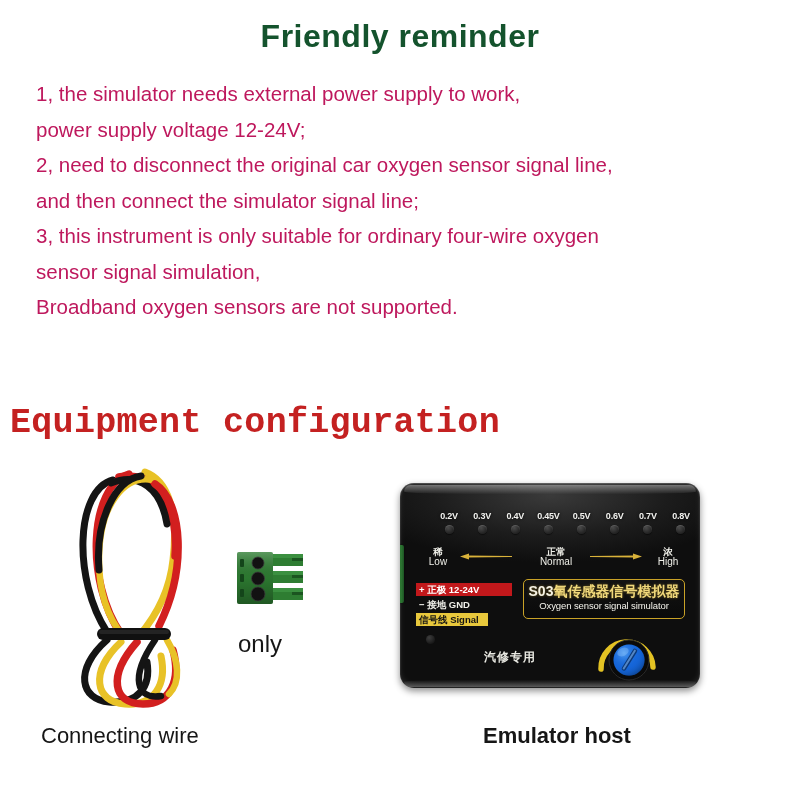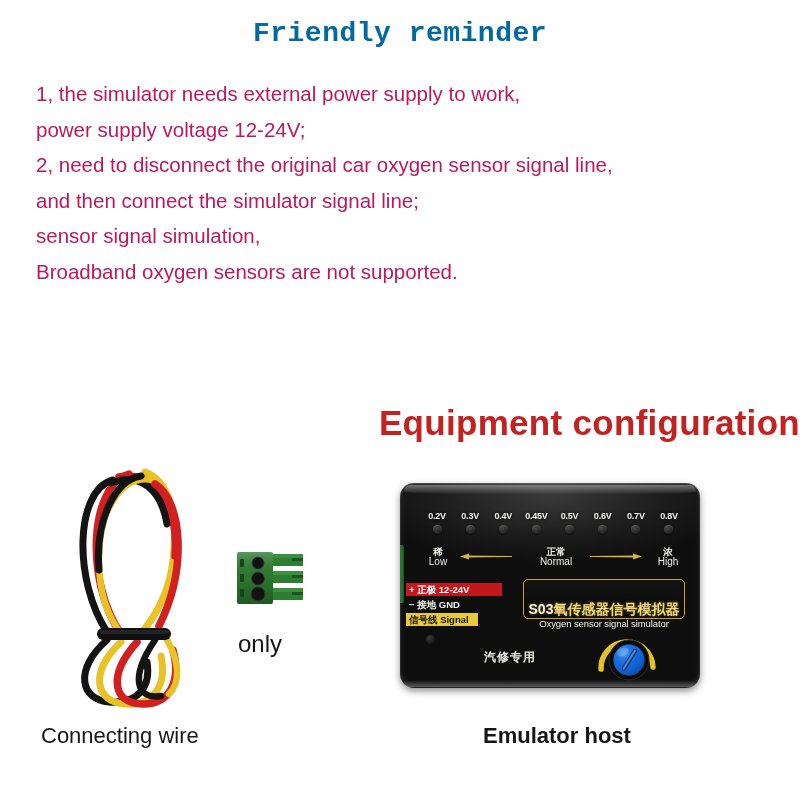--- a/index.html
+++ b/index.html
@@ -17,33 +17,33 @@
     -webkit-font-smoothing: antialiased;
   }
 
   
   .heading-reminder {
     position: absolute;
     top: 18px;
     left: 0;
     width: 800px;
     text-align: center;
-    font-family: Liberation Mono, monospace;
-    font-weight: bold;
-    font-size: 28px;
-    color: #0369a1;
+    font-family: Liberation Sans, sans-serif;
+    font-weight: bold;
+    font-size: 32px;
+    color: #14532d;
     letter-spacing: 0.5px;
   }
   .heading-equipment {
     position: absolute;
     top: 403px;
     left: 0;
     width: 800px;
-    text-align: right;
-    font-family: Liberation Sans, sans-serif;
+    text-align: left;
+    font-family: Liberation Mono, monospace;
     font-weight: bold;
     font-size: 35px;
     color: #C42121;
     letter-spacing: 0.3px;
     padding-left: 10px;
     box-sizing: border-box;
   }
 
   
   .notes {
@@ -146,21 +146,21 @@
     height: 58px;
     border-radius: 2px;
     background: linear-gradient(90deg, #17471e, #2f7a34 55%, #1d5423);
     box-shadow: 0 0 2px rgba(0,0,0,0.6);
     z-index: 4;
   }
 
   
   .volt-row {
     position: absolute;
-    left: 22px;
+    left: 34px;
     top: 28px;
     width: 262px;
     display: flex;
     justify-content: space-between;
   }
   .volt-cell {
     width: 30px;
     text-align: center;
   }
   .volt-label {
@@ -203,21 +203,21 @@
     top: 6px;
     height: 7px;
     width: 52px;
   }
   .arrow-left  { left: 38px; }
   .arrow-right { left: 168px; }
 
   
   .terminals {
     position: absolute;
-    left: 6px;
+    left: 16px;
     top: 100px;
     width: 96px;
   }
   .term {
     font-size: 9.5px;
     line-height: 13px;
     height: 13px;
     margin-bottom: 2px;
     padding: 0 3px;
     box-sizing: border-box;
@@ -234,21 +234,21 @@
     position: absolute;
     left: 123px;
     top: 96px;
     width: 162px;
     height: 40px;
     border: 1.3px solid #C9A227;
     border-radius: 5px;
     background: linear-gradient(180deg, #131313, #0a0a0a);
     text-align: center;
     box-sizing: border-box;
-    padding-top: 21px;
+    padding-top: 3px;
   }
   .title-cn {
     font-size: 14px;
     font-weight: bold;
     color: #EFD77A;
     letter-spacing: 0px;
     line-height: 17px;
     text-shadow: 0 0 3px rgba(201,162,39,0.5);
   }
   .title-cn .model { color: #F5F2E4; }
@@ -293,20 +293,21 @@
 </head>
 <body>
 
 <div class="heading-reminder">Friendly reminder</div>
 
 <div class="notes">
   <div class="note-line">1, the simulator needs external power supply to work,</div>
   <div class="note-line">power supply voltage 12-24V;</div>
   <div class="note-line">2, need to disconnect the original car oxygen sensor signal line,</div>
   <div class="note-line">and then connect the simulator signal line;</div>
+  <div class="note-line">3, this instrument is only suitable for ordinary four-wire oxygen</div>
   <div class="note-line">sensor signal simulation,</div>
   <div class="note-line">Broadband oxygen sensors are not supported.</div>
 </div>
 
 <div class="heading-equipment">Equipment configuration</div>
 
 <div class="product-area">
 
   <div class="wire-wrap">
     <svg class="wire-svg" width="160" height="260" viewBox="0 0 160 260">

